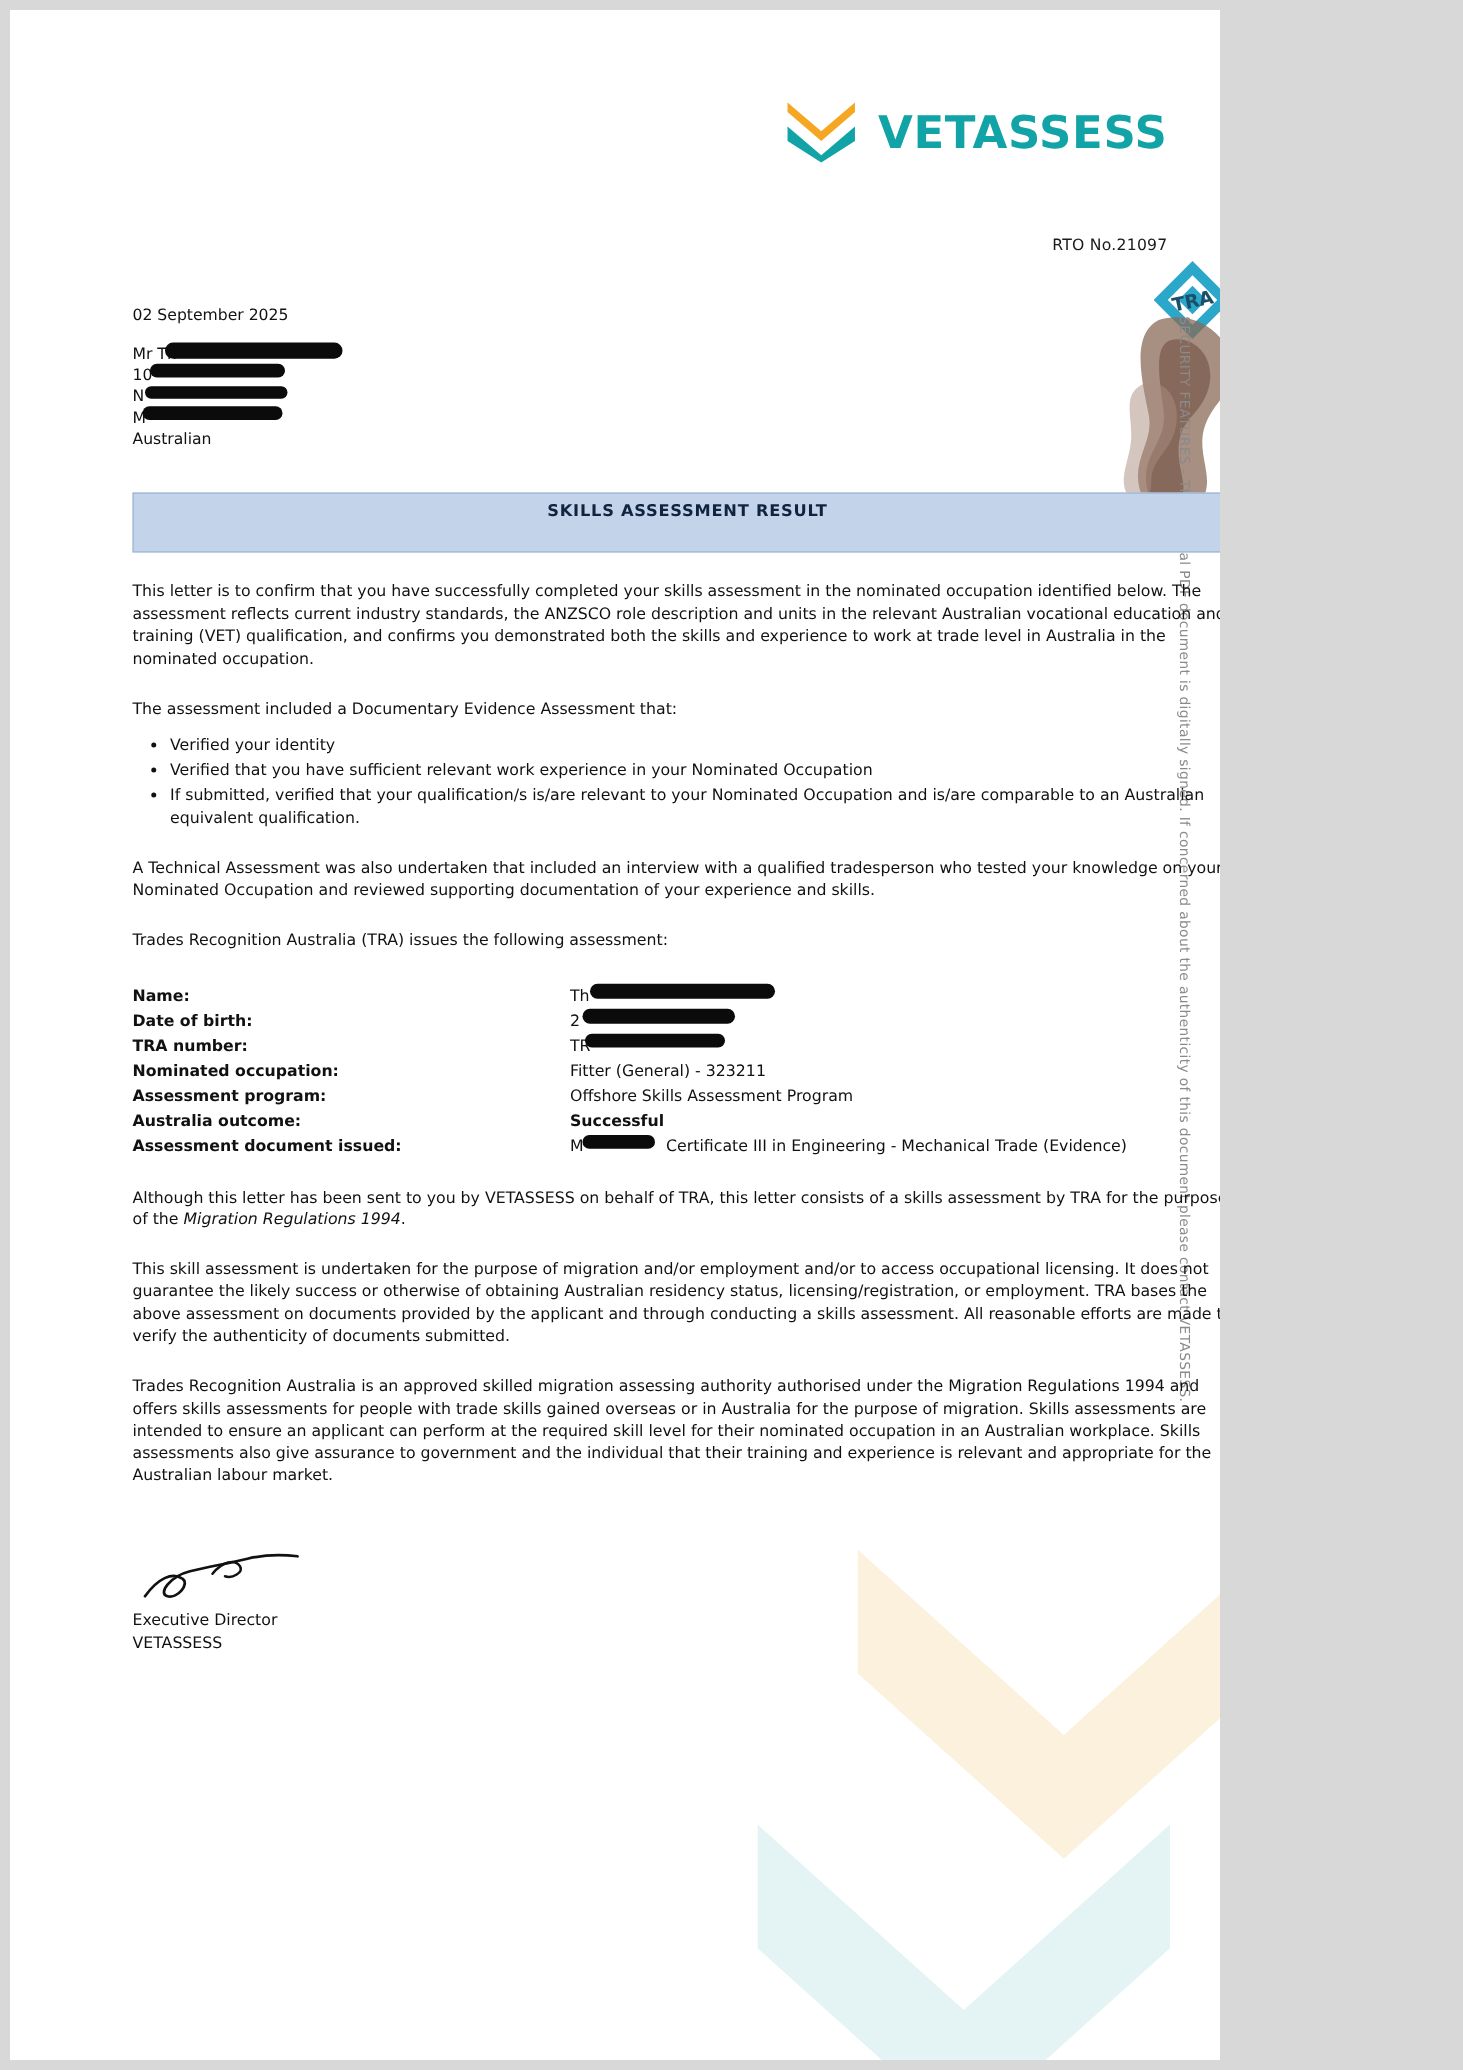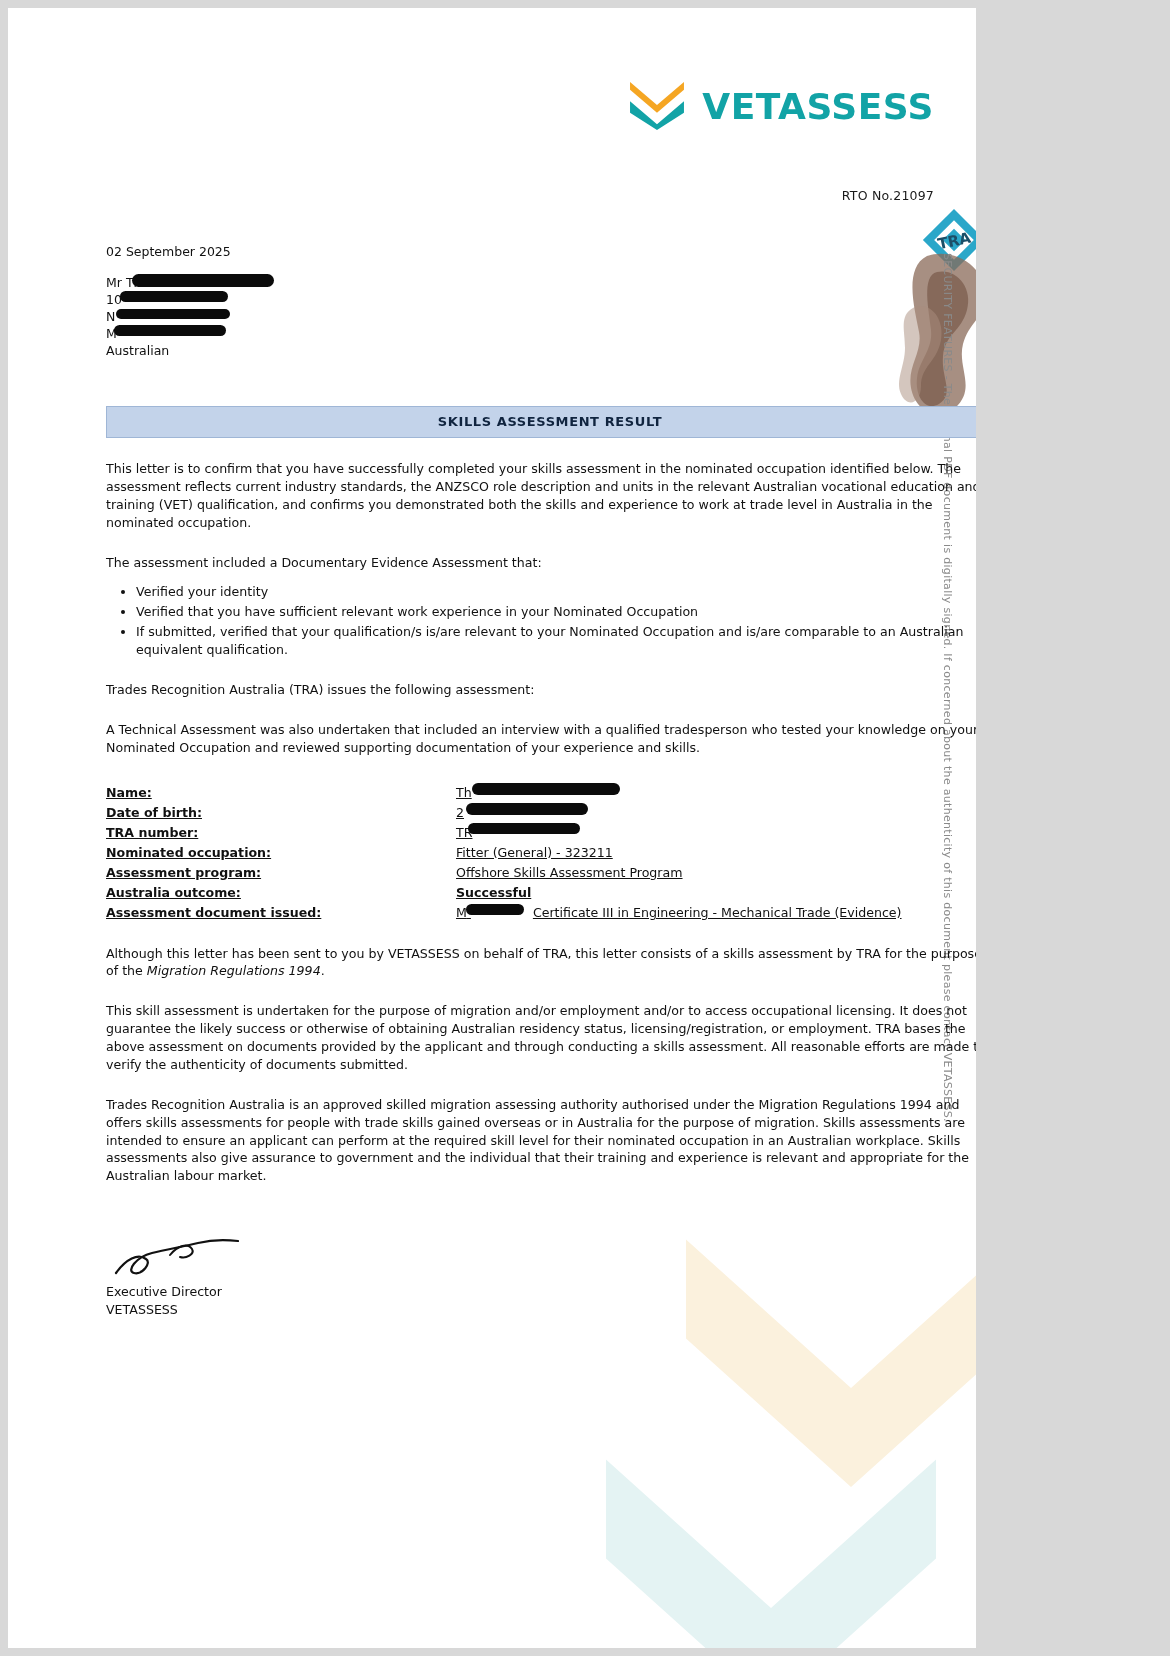--- a/index.html
+++ b/index.html
@@ -111,28 +111,28 @@
 
   .address { font-size: 12.5px; line-height: 1.55; position: relative; }
   .address .line { position: relative; height: 17px; }
   .redact {
     position: absolute;
     background: #0b0b0b;
     border-radius: 7px;
   }
 
   .banner {
-    margin-top: 48px;
+    margin-top: 36px;
     background: #c3d3ea;
     border: 1px solid #9fb6d6;
     text-align: center;
     font-size: 13px;
     font-weight: bold;
     letter-spacing: .6px;
-    padding: 7px 0 8px;
+    padding: 7px 0 24px;
     color: #10243f;
   }
 
   p.para {
     font-size: 12.6px;
     line-height: 1.42;
     margin: 22px 0 0;
     text-align: left;
   }
   ul.checks {
@@ -142,21 +142,21 @@
     line-height: 1.42;
   }
   ul.checks li { margin-bottom: 2px; }
 
   table.details {
     margin-top: 26px;
     border-collapse: collapse;
     font-size: 12.6px;
     width: 100%;
   }
-  table.details td { padding: 2.5px 0; vertical-align: top; text-decoration: underline; }
+  table.details td { padding: 2.5px 0; vertical-align: top; }
   td.lbl { font-weight: bold; width: 350px; }
   td.val { position: relative; }
   .val-strong { font-weight: bold; }
 
   .sig-block {
     margin-top: 52px;
     font-size: 12.6px;
     line-height: 1.38;
   }
   .sig-img { width: 150px; height: 46px; margin-left: 6px; display: block; }
@@ -237,23 +237,23 @@
     <p class="para">This letter is to confirm that you have successfully completed your skills assessment in the nominated occupation identified below. The assessment reflects current industry standards, the ANZSCO role description and units in the relevant Australian vocational education and training (VET) qualification, and confirms you demonstrated both the skills and experience to work at trade level in Australia in the nominated occupation.</p>
 
     <p class="para">The assessment included a Documentary Evidence Assessment that:</p>
 
     <ul class="checks">
       <li>Verified your identity</li>
       <li>Verified that you have sufficient relevant work experience in your Nominated Occupation</li>
       <li>If submitted, verified that your qualification/s is/are relevant to your Nominated Occupation and is/are comparable to an Australian equivalent qualification.</li>
     </ul>
 
+    <p class="para">A Technical Assessment was also undertaken that included an interview with a qualified tradesperson who tested your knowledge on your Nominated Occupation and reviewed supporting documentation of your experience and skills.</p>
+
     <p class="para">Trades Recognition Australia (TRA) issues the following assessment:</p>
-
-    <p class="para">A Technical Assessment was also undertaken that included an interview with a qualified tradesperson who tested your knowledge on your Nominated Occupation and reviewed supporting documentation of your experience and skills.</p>
 
     <table class="details">
       <tbody>
           <tr>
         <td class="lbl">Name:</td>
         <td class="val">
           <span>Th</span>
           <span class="redact" style="left:16px; top:0px; width:148px; height:12px;"></span>
         </td>
       </tr>

